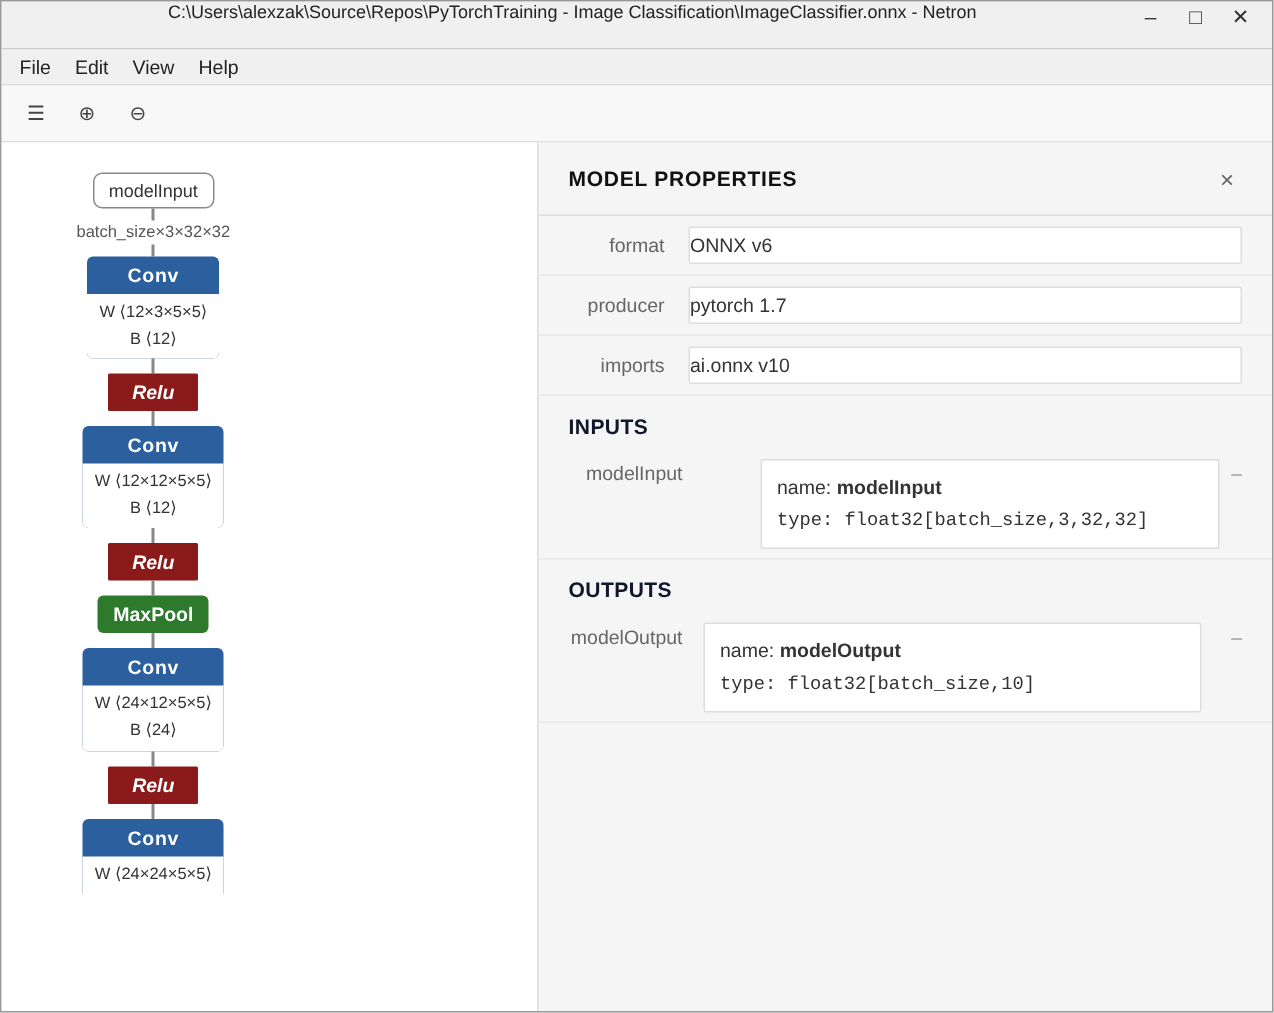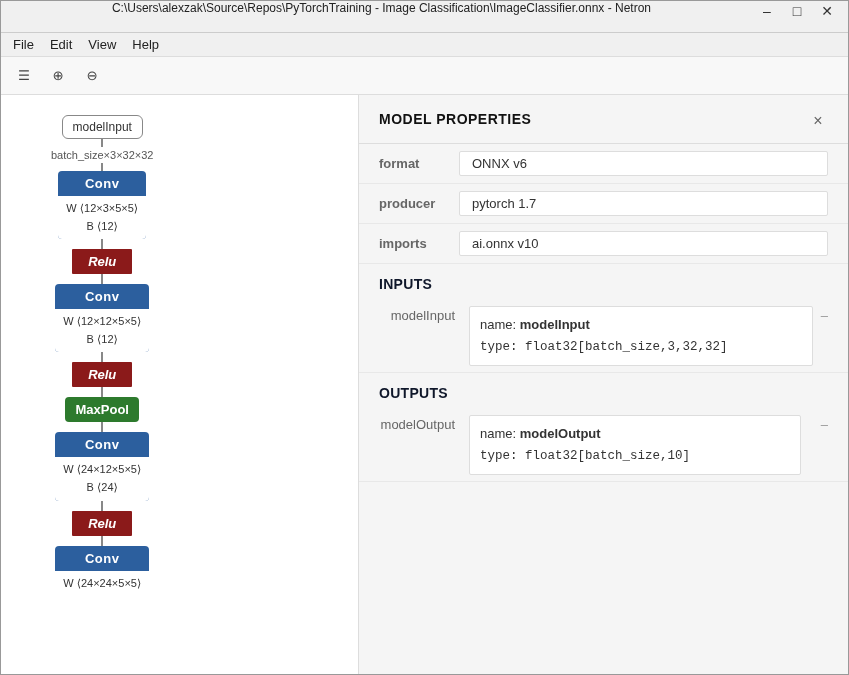--- a/index.html
+++ b/index.html
@@ -223,33 +223,32 @@
     }
 
     .property-row {
       display: flex;
       align-items: center;
       padding: 7px 20px;
       border-bottom: 1px solid #e8e8e8;
     }
     .property-label {
       width: 80px;
-      text-align: left;
+      text-align: right;
       padding-right: 16px;
       color: #666;
       font-size: 13px;
       flex-shrink: 0;
-      font-weight: bold;
     }
     .property-value {
       flex: 1;
       background: white;
       border: 1px solid #ddd;
       border-radius: 2px;
-      padding: 4px 12px;
+      padding: 4px 0;
       font-size: 13px;
       color: #333;
     }
 
     .section-header {
       padding: 12px 20px 8px 20px;
       font-size: 14px;
       font-weight: 700;
       color: #0f172a;
       letter-spacing: 0.3px;
@@ -423,21 +422,21 @@
       <div class="property-row">
         <span class="property-label">imports</span>
         <div class="property-value">ai.onnx v10</div>
       </div>
     </div>
 
     <div class="section-header">INPUTS</div>
 
     <div class="io-row">
       <span class="io-label">modelInput</span>
-      <div class="io-header-row" style="flex:1;">
+      <div class="io-header-row" style="flex:1;margin-left:38px;">
         <div class="io-content">
           <div class="io-name">
             <span>name: </span><strong>modelInput</strong>
           </div>
           <div class="io-type">
             <span>type: </span><span>float32[batch_size,3,32,32]</span>
           </div>
         </div>
         <span class="io-dash">–</span>
       </div>

